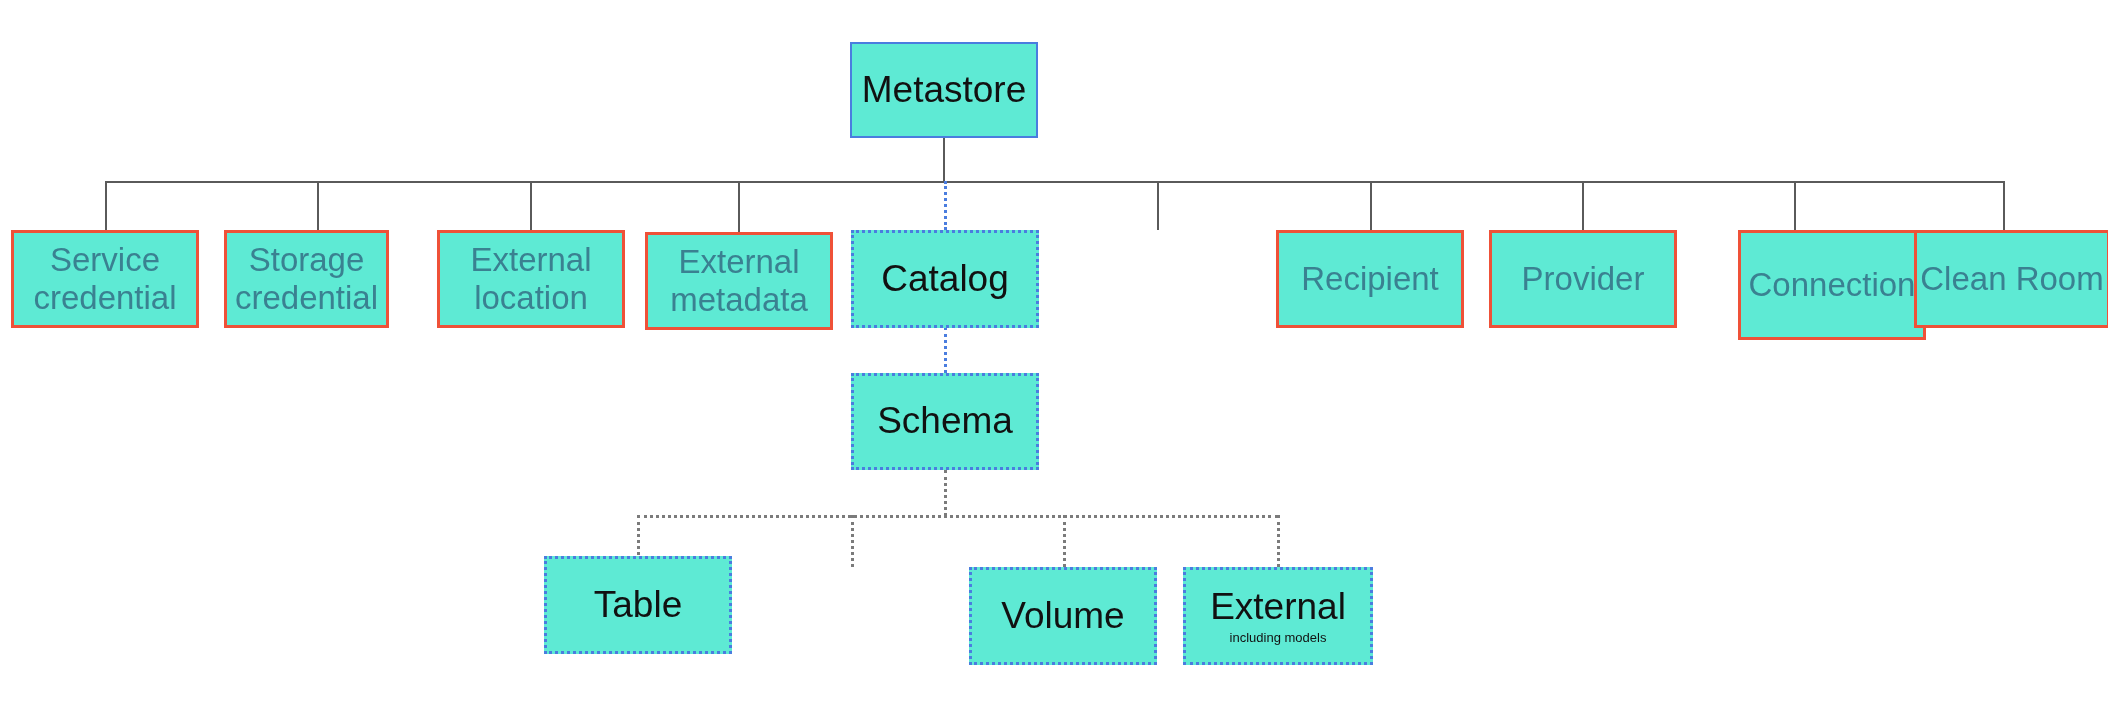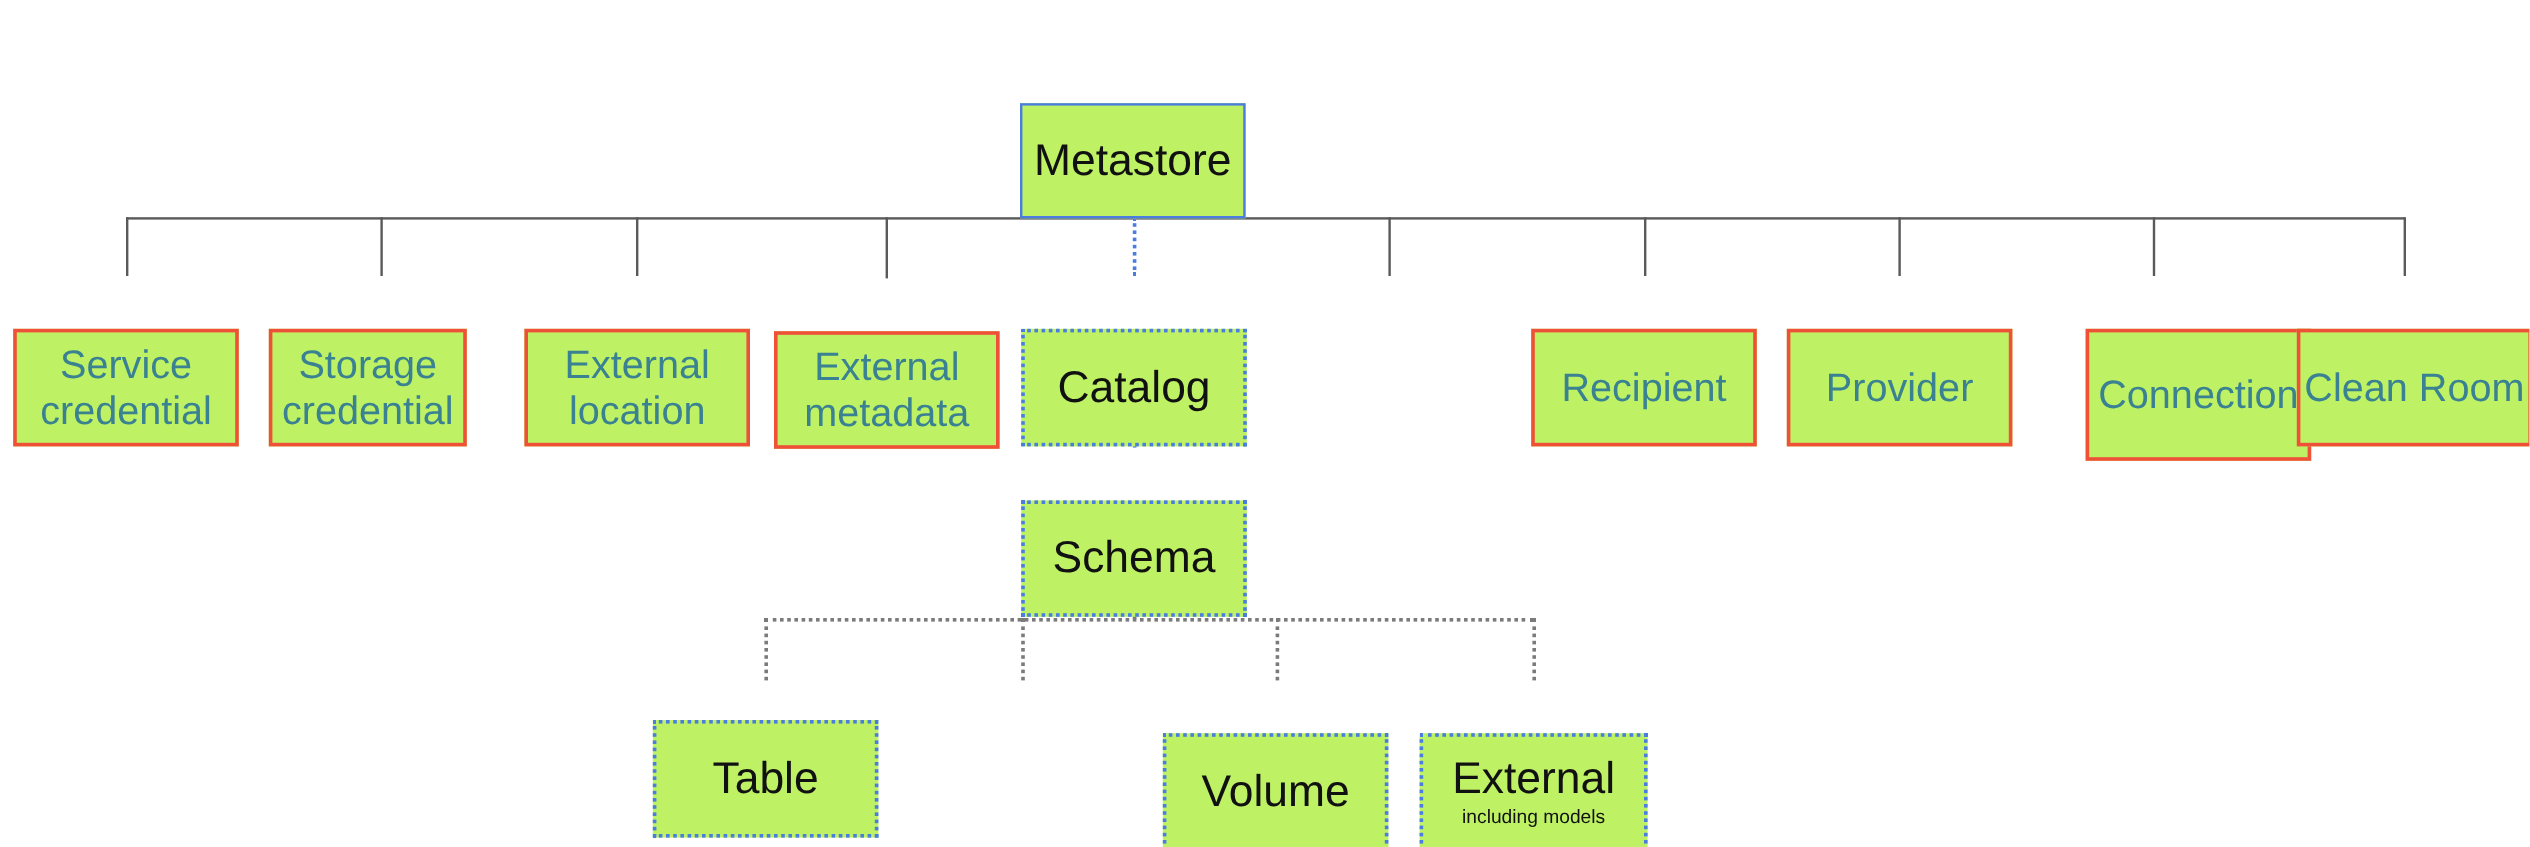--- a/index.html
+++ b/index.html
@@ -21,23 +21,22 @@
 
   
   .node {
     position: absolute;
     box-sizing: border-box;
     display: flex;
     flex-direction: column;
     align-items: center;
     justify-content: center;
     text-align: center;
-    background: #bef264;
+    background: #5eead4;
     z-index: 3;
-    margin-top: 44px;
   }
   .node .label {
     line-height: 1.16;
     white-space: pre-line;
   }
 
   .node.solid-blue {
     border: 2px solid #4a7ddf;
   }
   .node.solid-blue .label {
@@ -55,21 +54,21 @@
 
   .node.dotted-blue {
     border: 3px dotted #4a7ddf;
   }
   .node.dotted-blue .label {
     color: #111111;
     font-size: 37px;
   }
   .node .sublabel {
     color: #111111;
-    font-size: 16px;
+    font-size: 13px;
     line-height: 1.2;
     margin-top: 1px;
     text-align: right;
   }
 
   
   .conn {
     position: absolute;
     z-index: 1;
   }

